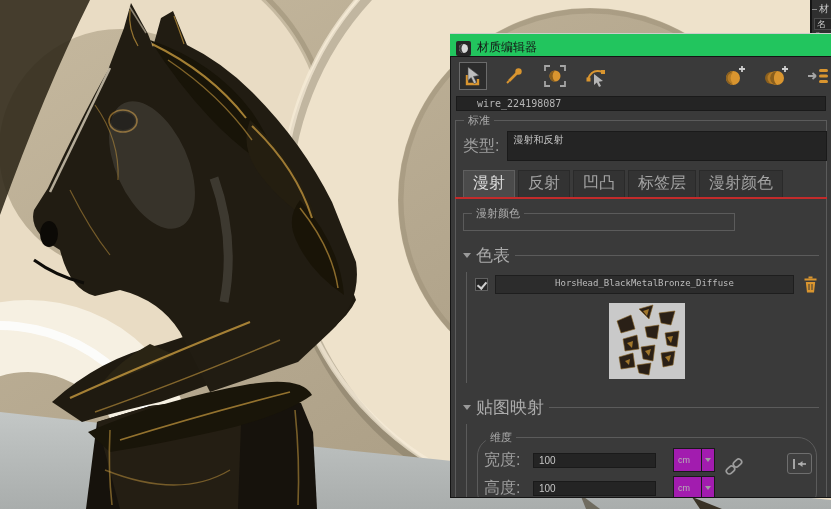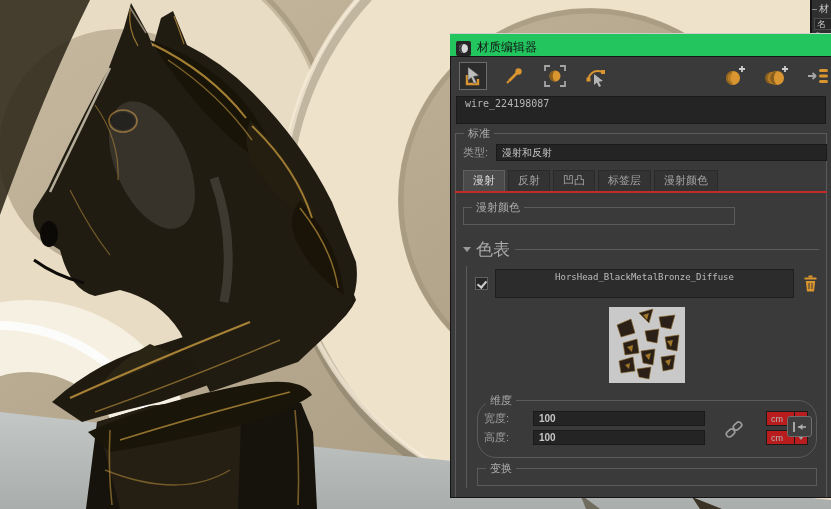--- a/index.html
+++ b/index.html
@@ -30,40 +30,40 @@
            border:1px solid #151515; border-right:none; overflow:hidden; }
 
   
   .toolbar { display:flex; align-items:center; height:37px; padding:0 8px; gap:13px; }
   .tool { width:28px; height:28px; display:flex; align-items:center; justify-content:center; flex:0 0 auto; }
   .tool.active { background:#2c2c2c; border:1px solid #6b6b6b; }
   .toolbar .spacer { flex:1; }
   .toolbar .edge-cut { margin-right:-9px; }
 
   
-  .wire-field { margin:2px 5px 5px; height:28px; background:#242424; border:1px solid #1a1a1a;
+  .wire-field { margin:2px 5px 5px; height:15px; background:#242424; border:1px solid #1a1a1a;
                 color:#b5b5b5; font-family:"DejaVu Sans Mono", monospace; font-size:10px;
-                line-height:13px; padding:0 8px; }
+                line-height:13px; padding:0 20px; }
 
   
   .groupbox { position:relative; border:1px solid #5b5b5b; margin:8px 5px 0; padding:10px 7px 6px; }
   .groupbox > .legend { position:absolute; top:-8px; left:8px; background:#3a3a3a; padding:0 4px;
                         font-size:11px; color:#ababab; }
   .gb-standard { border-bottom:none; margin:9px 4px 0; height:420px; padding:10px 7px 0; }
 
-  .lbl { font-size:11px; color:#9e9e9e; white-space:nowrap; }
+  .lbl { font-size:16px; color:#9e9e9e; white-space:nowrap; }
   .field { background:#242424; border:1px solid #1a1a1a; color:#c6c6c6; font-size:10px;
            line-height:14px; height:16px; padding:0 5px; }
 
   .type-row { display:flex; align-items:center; gap:8px; }
-  .type-select { flex:1; margin-right:-8px; height:17px; line-height:15px; }
+  .type-select { flex:1; margin-right:-8px; height:30px; line-height:15px; }
 
   
   .tabs { display:flex; gap:3px; margin-top:9px; }
-  .tab { padding:2px 9px 3px; font-size:11px; color:#a3a3a3; background:#333333;
+  .tab { padding:2px 9px 3px; font-size:16px; color:#a3a3a3; background:#333333;
          border:1px solid #2a2a2a; border-bottom:none; cursor:default; }
   .tab.active { background:#4b4b4b; color:#dddddd; border-color:#5f5f5f; }
   .redline { height:2px; background:#c32b2b; margin:0 -8px; }
 
   
   .gb-diffuse { width:272px; margin:14px 0 0;padding-left:16px; }
   .diffuse-row { display:flex; align-items:center; gap:6px; }
   .swatch { width:26px; height:26px; background:#ffffff; border:2px solid #dddddd; flex:0 0 auto; }
   .intensity-field { width:128px; }
 
@@ -74,33 +74,33 @@
   .sec-title { font-size:17px; color:#ababab; white-space:nowrap; }
   .hline { flex:1; height:1px; background:#5b5b5b; }
   .sec-body { border-left:1px solid #5b5b5b; margin-left:3px; padding:3px 0 2px 8px; }
 
   
   .tex-row { display:flex; align-items:center; gap:7px; }
   .checkbox { width:13px; height:13px; background:#272727; border:1px solid #606060;
               position:relative; flex:0 0 auto; }
   .checkbox.checked::after { content:""; position:absolute; left:3px; top:1px; width:4px; height:7px;
               border:solid #cfcfcf; border-width:0 2px 2px 0; transform:rotate(40deg); }
-  .tex-field { flex:1; height:29px; background:#2c2c2c; border:1px solid #1e1e1e; text-align:center;
+  .tex-field { flex:1; height:19px; background:#2c2c2c; border:1px solid #1e1e1e; text-align:center;
                font-family:"DejaVu Sans Mono", monospace; font-size:9px; line-height:15px; color:#bcbcbc; }
   .trash-btn { width:18px; height:19px; display:flex; align-items:center; justify-content:center; flex:0 0 auto; }
 
   .thumb { width:76px; height:76px; margin:9px auto 2px; display:block; }
 
   
   .gb-sub { margin:10px 2px 0; padding:10px 6px 6px; }
   .dim-row { display:flex; align-items:center; gap:17px; margin-bottom:4px; position:relative; }
   .dim-row .lbl { width:32px; }
-  .num-input { width:172px; height:15px; line-height:13px;font-weight:bold; }
-  .unit-box { width:42px; height:15px; background:#b91c1c; border:1px solid #1a1a1a; display:flex;
-              align-items:center; flex:0 0 auto;margin-left:44px; }
+  .num-input { width:123px; height:15px; line-height:13px; }
+  .unit-box { width:42px; height:24px; background:#a21caf; border:1px solid #1a1a1a; display:flex;
+              align-items:center; flex:0 0 auto; }
   .unit-box .u-txt { flex:1; font-size:9px; color:#b5b5b5; padding-left:4px; }
   .unit-box .u-arrow { width:13px; height:100%; border-left:1px solid #1a1a1a; display:flex;
               align-items:center; justify-content:center; }
   .u-arrow::after { content:""; width:0; height:0; border-left:3px solid transparent;
               border-right:3px solid transparent; border-top:4px solid #9f9f9f; }
   .chain-wrap { position:absolute; left:246px; top:18px; }
   .reset-btn { position:absolute; right:4px; top:15px; width:25px; height:21px; border:1px solid #6e6e6e;
                border-radius:3px; display:flex; align-items:center; justify-content:center; background:#3f3f3f; }
   .gb-dims { min-height:58px;border-radius:19px; }
 </style>
@@ -332,20 +332,25 @@
               <polygon points="34,8 40,6 38,13"></polygon>
               <polygon points="18,40 24,38 23,45"></polygon>
               <polygon points="58,34 64,33 62,40"></polygon>
               <polygon points="36,48 42,46 40,53"></polygon>
               <polygon points="16,58 21,56 20,62"></polygon>
               <polygon points="56,54 62,52 60,59"></polygon>
             </g>
           </svg>
         </div>
 
+        <div class="sec-header">
+          <span class="caret"></span>
+          <span class="sec-title">贴图映射</span>
+          <span class="hline"></span>
+        </div>
         <div class="sec-body">
 
           <div class="groupbox gb-sub gb-dims">
             <div class="legend">维度</div>
             <div class="dim-row">
               <span class="lbl">宽度:</span>
               <div class="field num-input">100</div>
               <div class="unit-box">
                 <span class="u-txt">cm</span>
                 <span class="u-arrow"></span>

